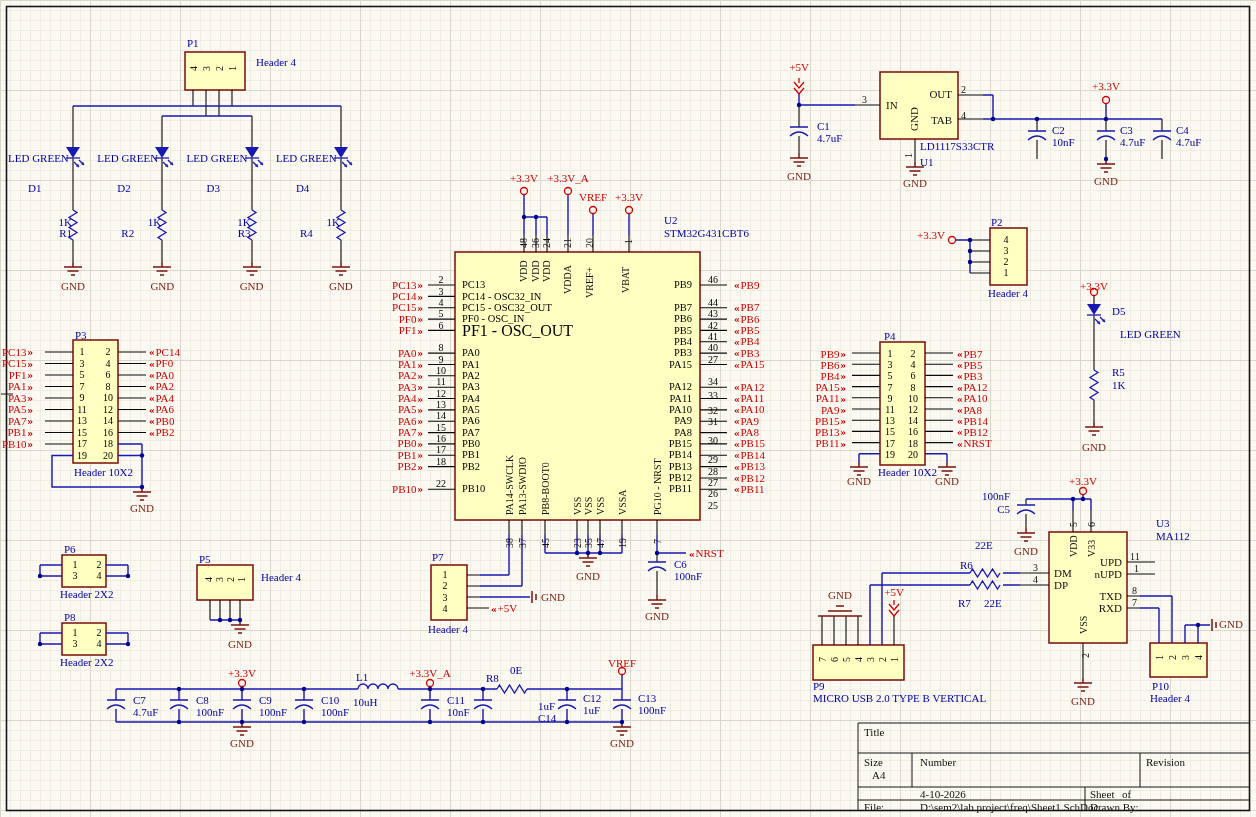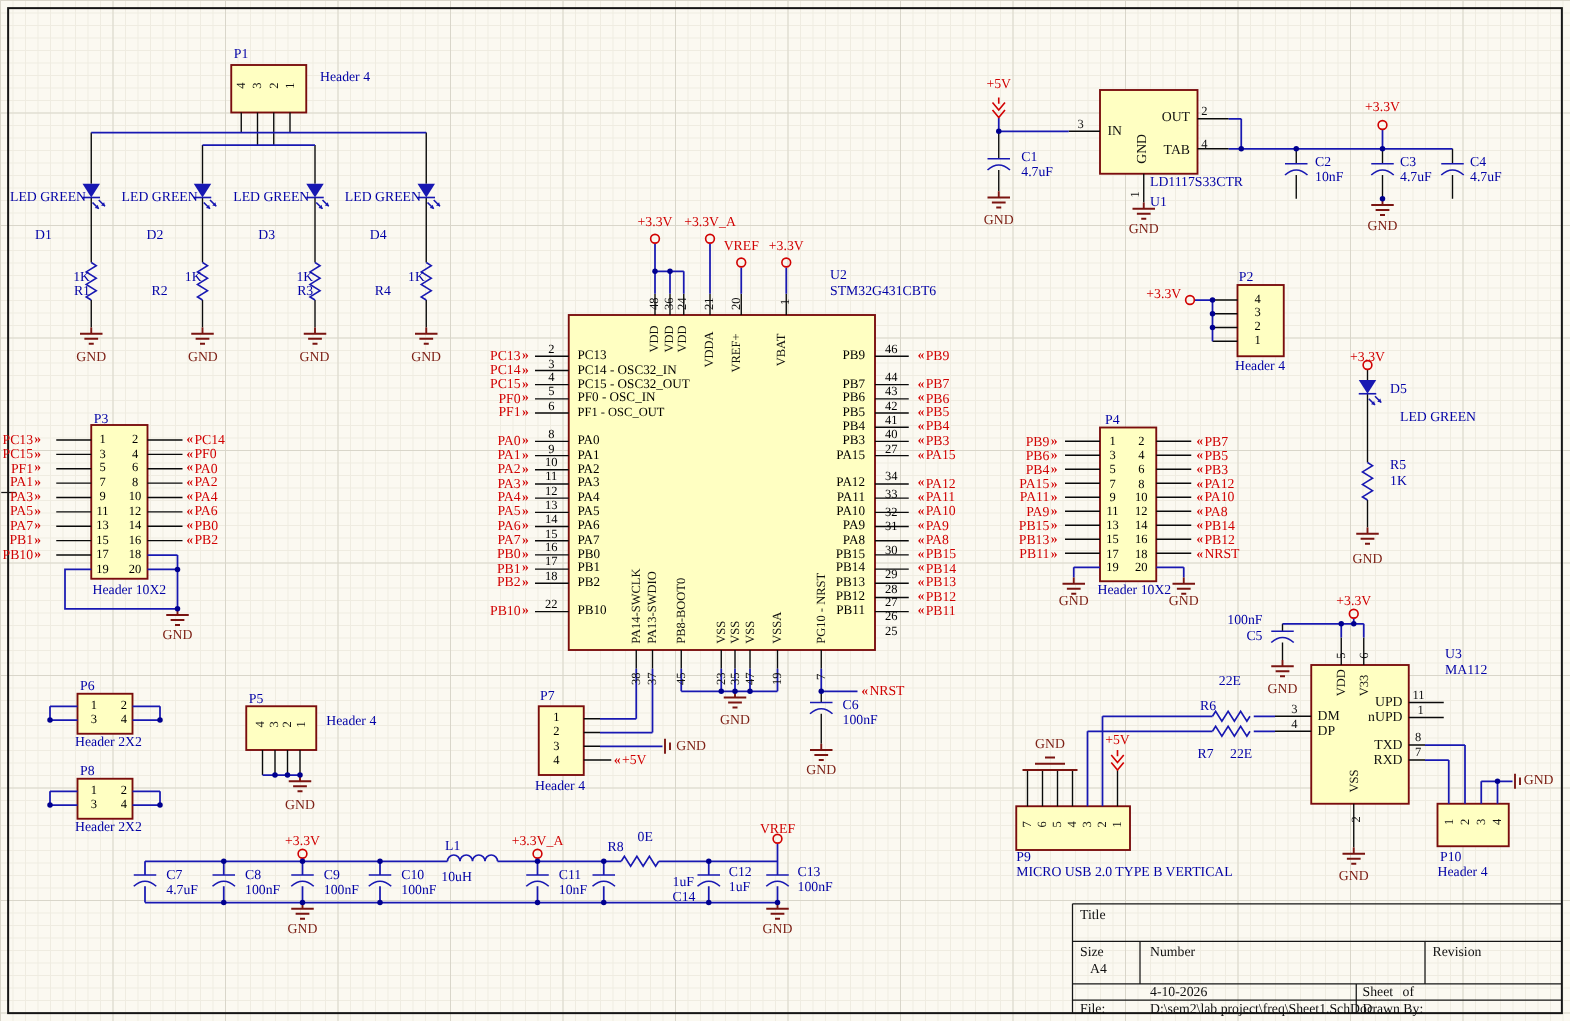--- a/index.html
+++ b/index.html
@@ -611,21 +611,21 @@
       </div>
       <div class="row f10" style="height:11.35px;font-size:10.5px">
         <span>PC14 - OSC32_IN</span>
       </div>
       <div class="row f10" style="height:11.35px;font-size:10.5px">
         <span>PC15 - OSC32_OUT</span>
       </div>
       <div class="row f10" style="height:11.35px;font-size:10.5px">
         <span>PF0 - OSC_IN</span>
       </div>
-      <div class="row f10" style="height:11.35px;font-size:10px">
+      <div class="row f10" style="height:11.35px;font-size:16px">
         <span>PF1 - OSC_OUT</span>
       </div>
       <div class="row f10" style="height: 11.35px; font-size: 10.5px; visibility: hidden;">
         <span></span>
       </div>
       <div class="row f10" style="height:11.35px;font-size:10.5px">
         <span>PA0</span>
       </div>
       <div class="row f10" style="height:11.35px;font-size:10.5px">
         <span>PA1</span>

